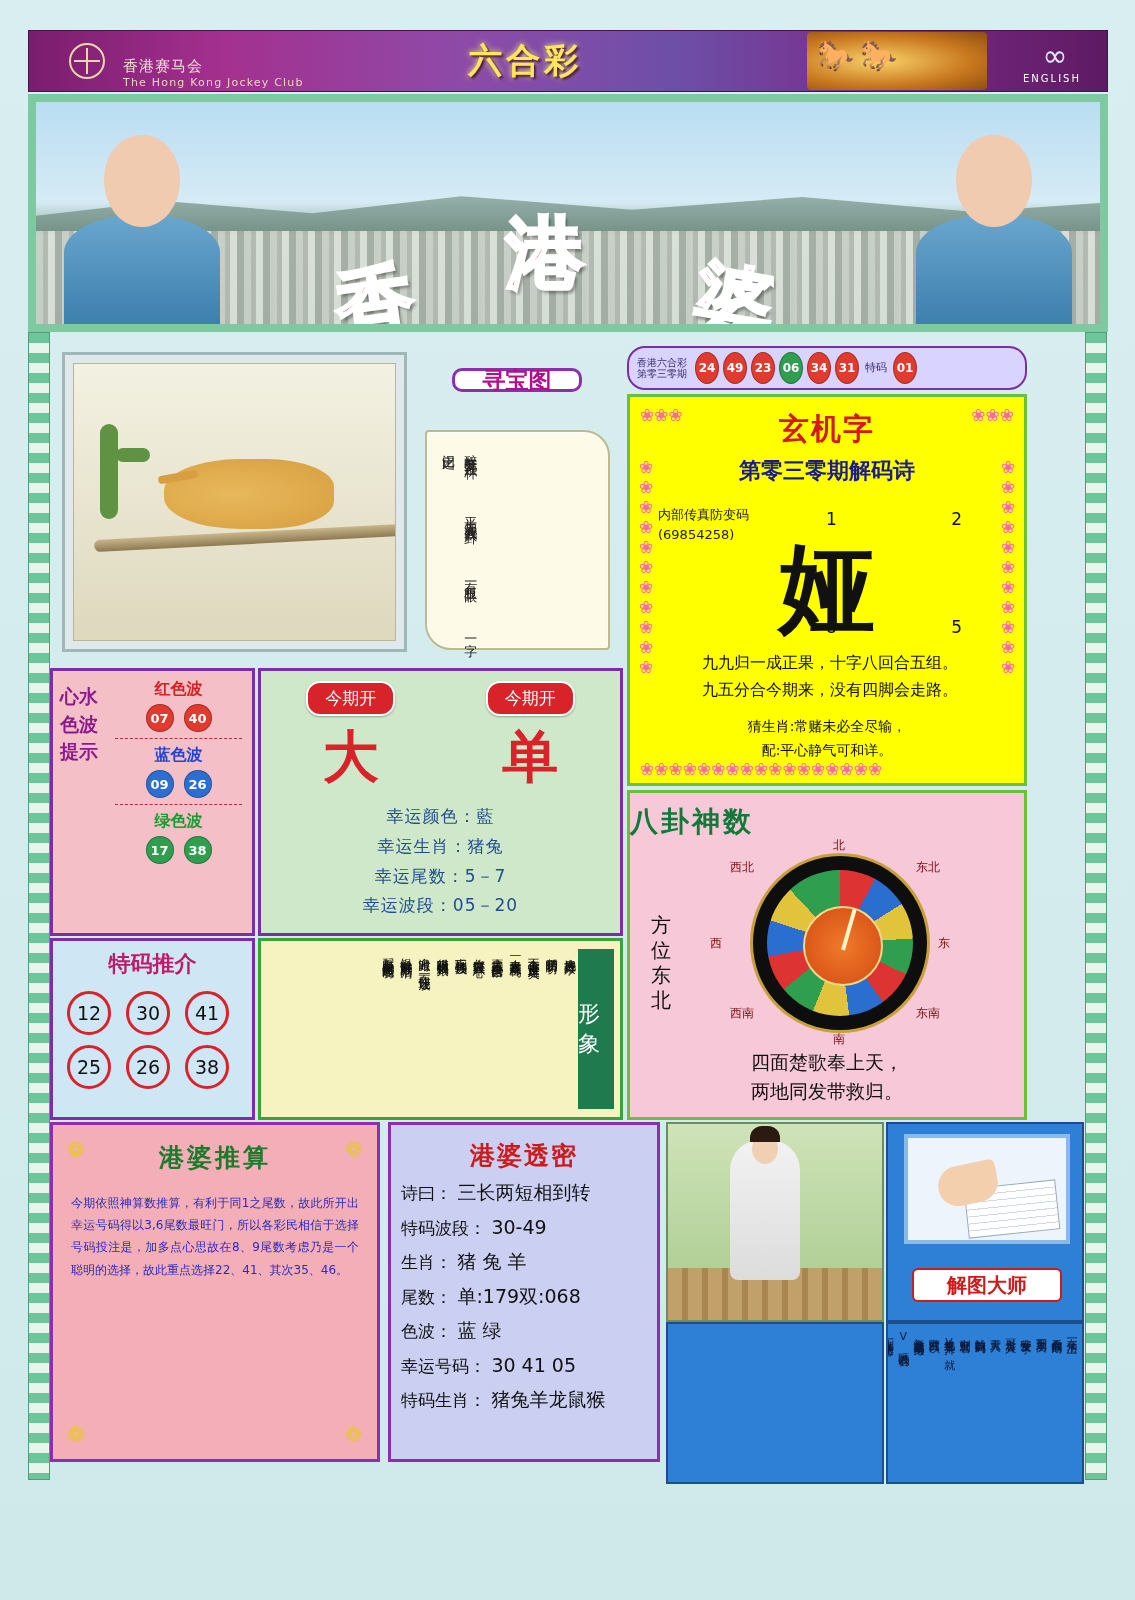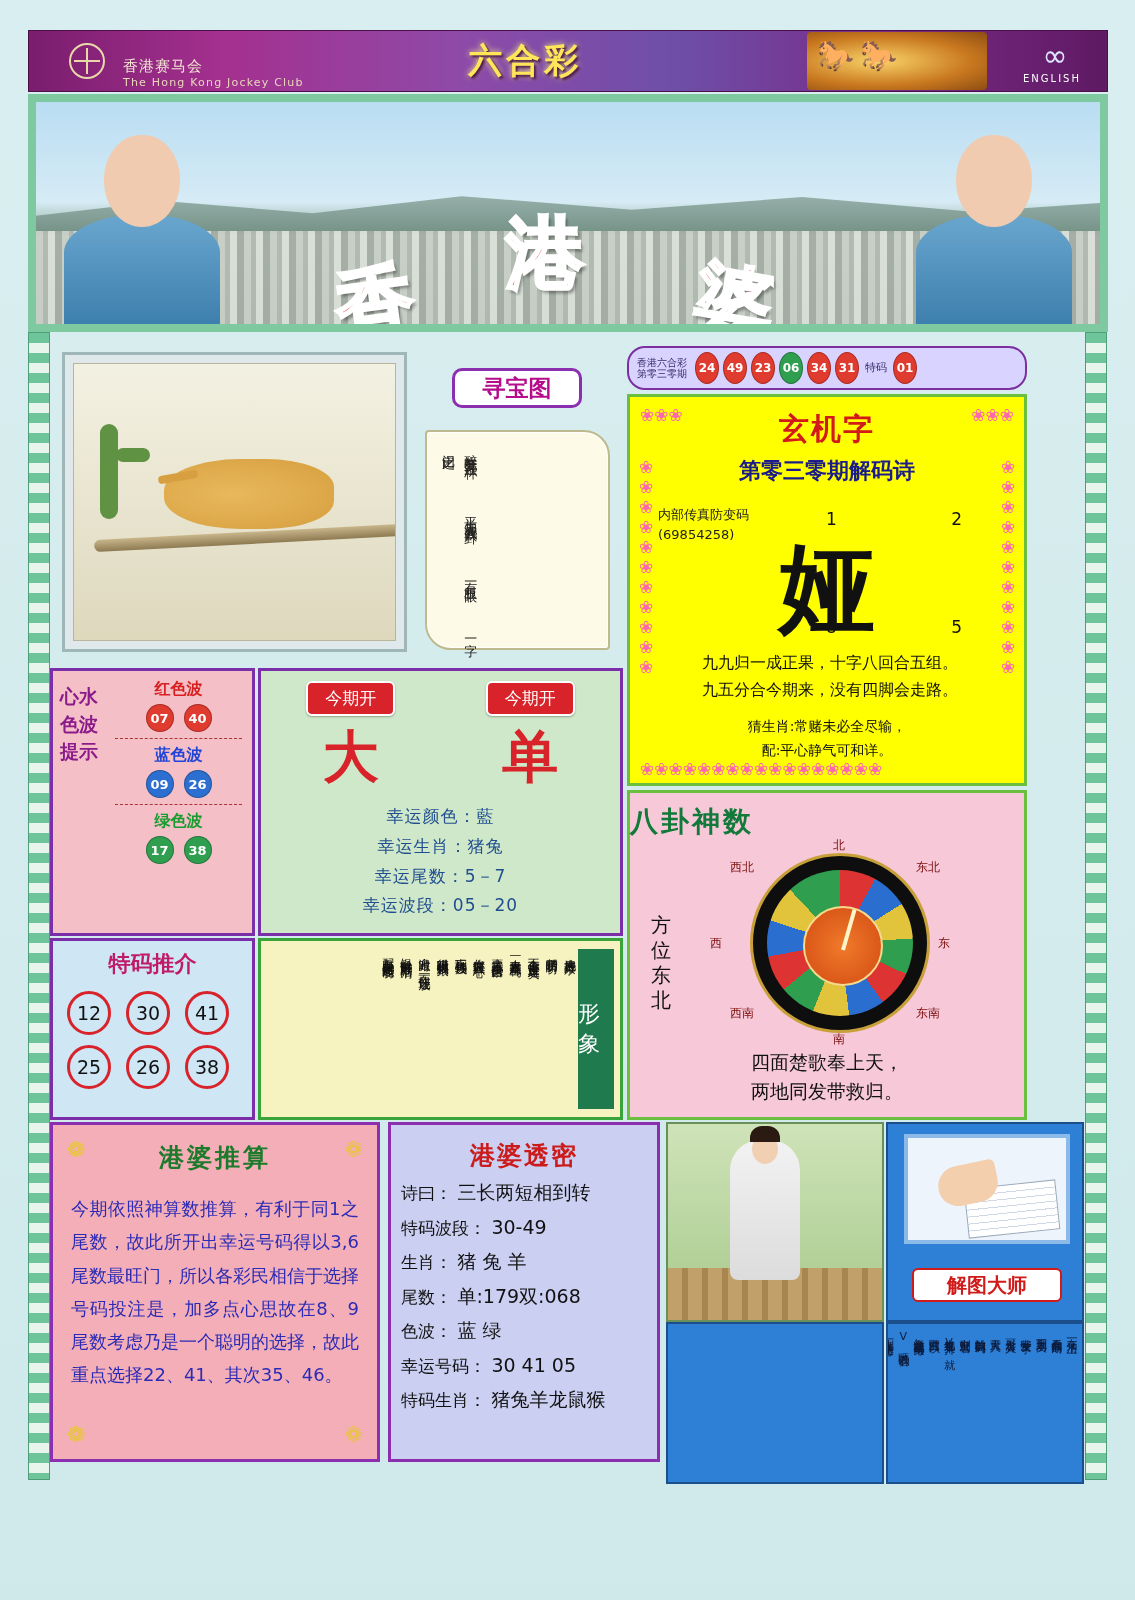--- a/index.html
+++ b/index.html
@@ -132,21 +132,21 @@
   .cactus {
     position: absolute; left: 26px; top: 60px; width: 18px; height: 95px;
     background: #5f9243; border-radius: 9px;
   }
   .cactus:after {
     content: ""; position: absolute; left: 16px; top: 24px; width: 34px; height: 14px;
     background: #5f9243; border-radius: 8px;
   }
 
   .xunbao {
-    left: 452px; top: 368px; width: 130px; height: 40px;
+    left: 452px; top: 368px; width: 130px; height: 24px;
     background: #ffffff; border: 3px solid #8b2fb0; border-radius: 10px;
     display: flex; align-items: center; justify-content: center;
     font-size: 23px; color: #b50c8c; font-weight: bold;
   }
   .scroll-box {
     left: 425px; top: 430px; width: 185px; height: 220px;
     background: #fdfbe8; border: 2px solid #bfb98e;
     border-radius: 4px 26px 4px 26px;
     box-shadow: inset 0 0 0 1px #fff;
     padding: 12px 10px;
@@ -255,21 +255,21 @@
   .wave-row .balls .ball { width: 28px; height: 28px; font-size: 13px; }
   .hr-dot { border-top: 1px dashed #a33; margin: 6px 10px; }
 
   
   .today {
     left: 258px; top: 668px; width: 365px; height: 268px;
     background: #cfe8c9; border: 3px solid #7a2fa8;
   }
   .today .tabs { display: flex; justify-content: space-around; margin-top: 10px; }
   .today .tab {
-    background: #d8232a; color: #fff; font-size: 17px; border-radius: 6px;
+    background: #d8232a; color: #fff; font-size: 17px; border-radius: 14px;
     padding: 4px 17px; border: 2px solid #fff; box-shadow: 0 1px 2px rgba(0,0,0,.3);
   }
   .today .bigs { display: flex; justify-content: space-around; margin-top: 4px; }
   .today .big {
     font-size: 56px; font-weight: bold; color: #d8232a;
     font-family: "DejaVu Serif","Liberation Serif",serif;
   }
   .today .lines { margin-top: 6px; text-align: center; }
   .today .lines div { font-size: 17px; color: #1f4d8f; line-height: 1.75; letter-spacing: 1px; }
 
@@ -308,21 +308,21 @@
     gap: 10px;
   }
 
   
   .gangpo {
     left: 50px; top: 1122px; width: 330px; height: 340px;
     background: #f4aeb8; border: 3px solid #8b2fb0;
   }
   .gangpo h3 { text-align: center; font-size: 25px; color: #1d7a2b; margin-top: 16px; font-weight: bold; letter-spacing: 3px; }
   .gangpo p {
-    font-size: 18px; color: #2b2bb5; line-height: 1.85; padding: 18px 18px 0; text-align: justify;
+    font-size: 12px; color: #2b2bb5; line-height: 1.85; padding: 18px 18px 0; text-align: justify;
   }
   .leaf { position: absolute; font-size: 22px; color: #e8c53a; }
 
   .toumi {
     left: 388px; top: 1122px; width: 272px; height: 340px;
     background: #cbd0f2; border: 3px solid #8b2fb0;
   }
   .toumi h3 { text-align: center; font-size: 25px; color: #cc1b1b; margin-top: 14px; font-weight: bold; letter-spacing: 2px; }
   .toumi .row { font-size: 17px; color: #111; padding: 6px 10px 0; line-height: 1.5; }
   .toumi .row .k { color: #111; }

